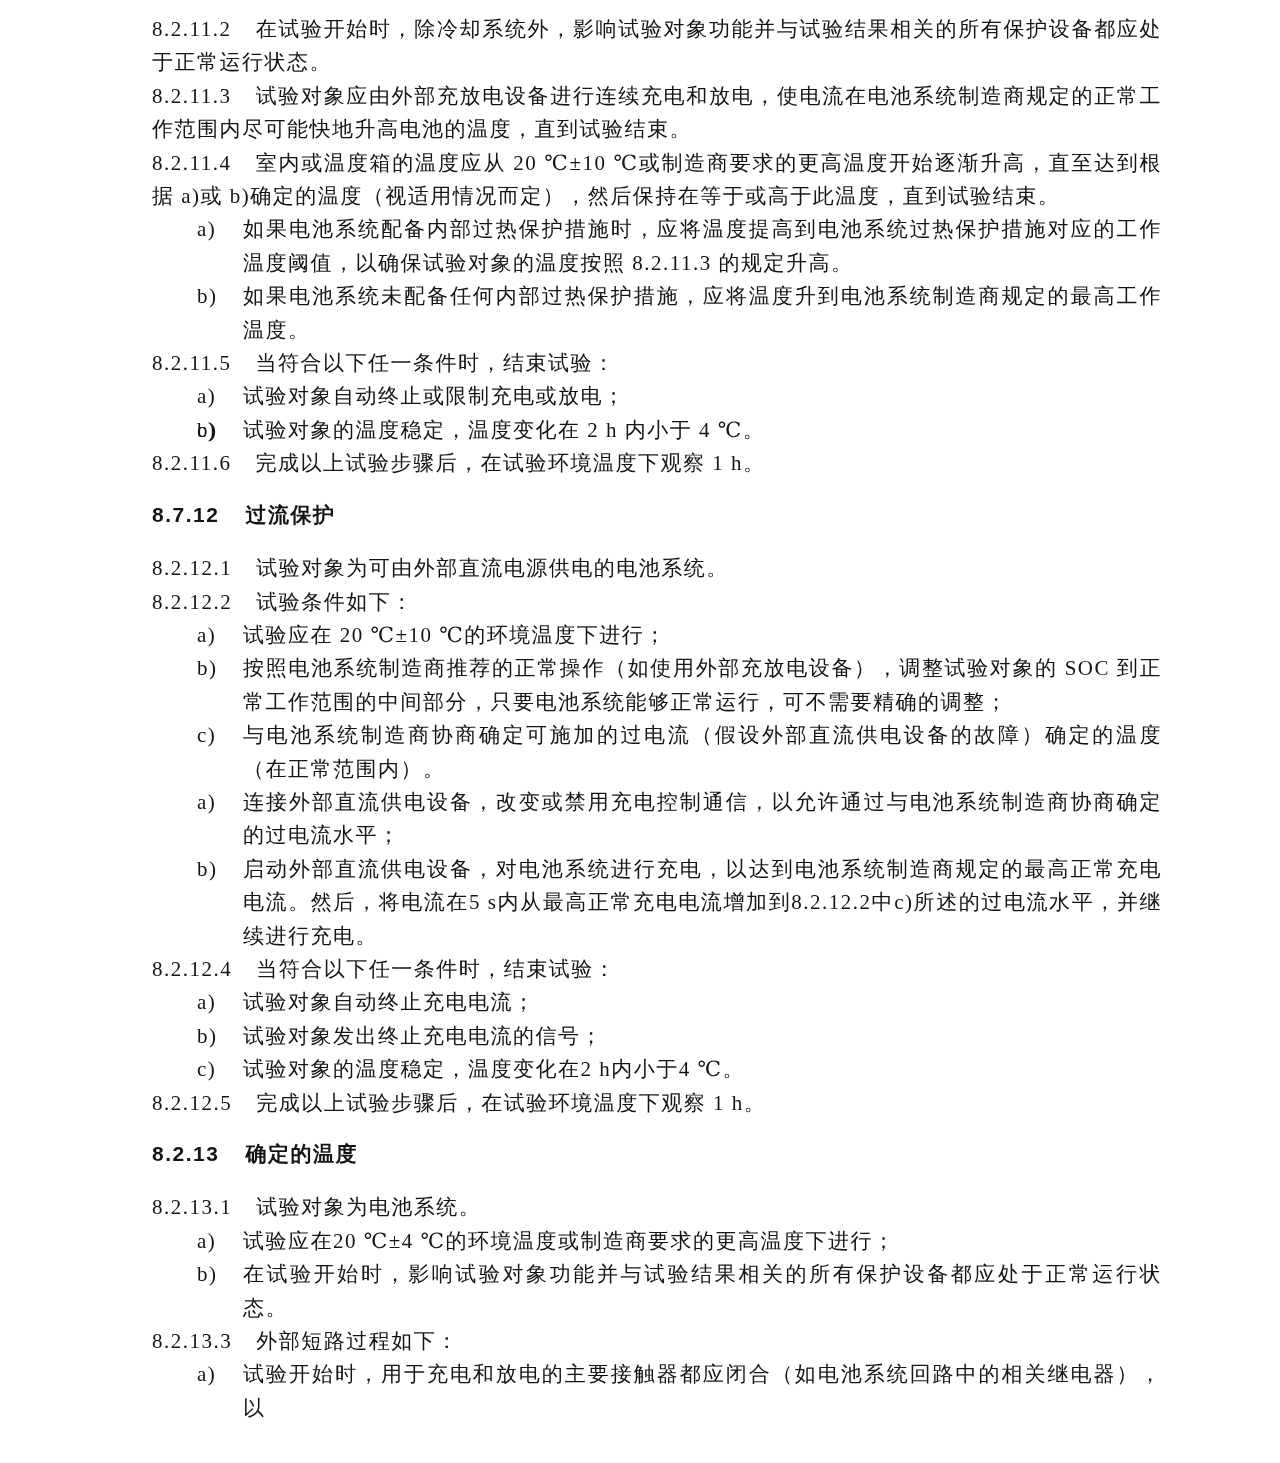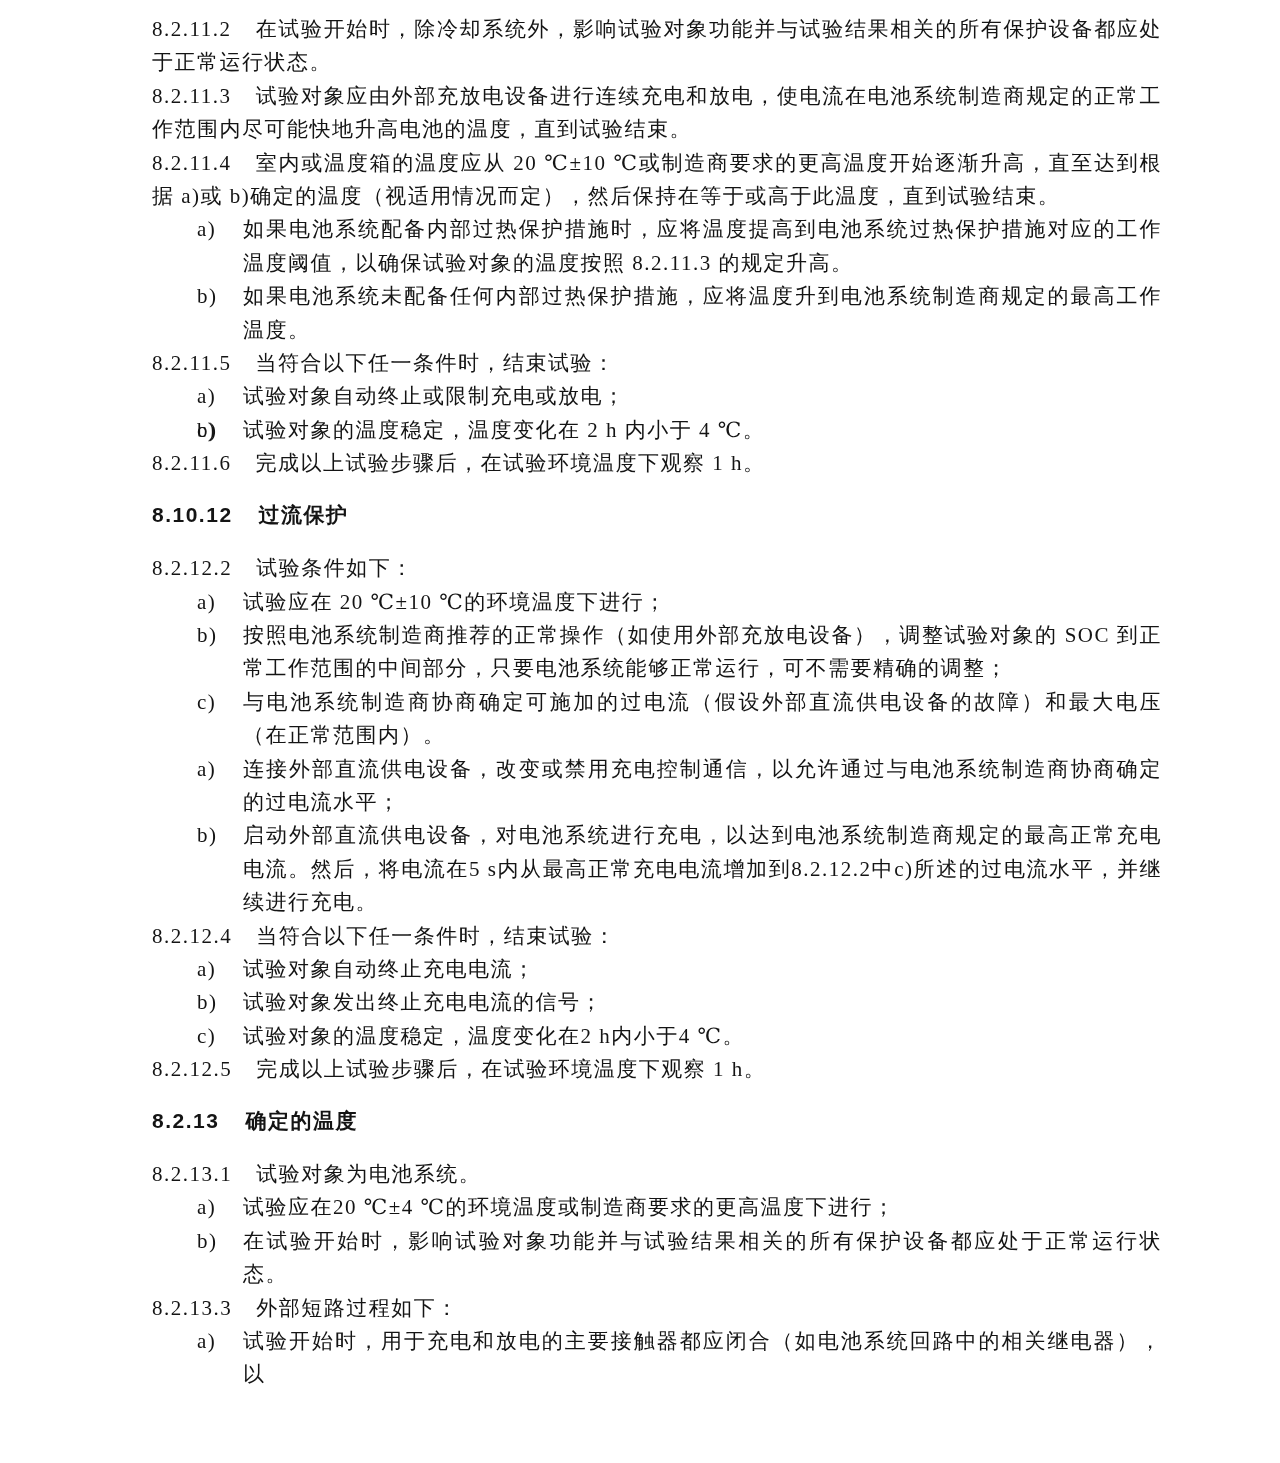--- a/index.html
+++ b/index.html
@@ -66,25 +66,26 @@
       <p class="clause"><span class="num">8.2.11.2</span><span class="txt">在试验开始时，除冷却系统外，影响试验对象功能并与试验结果相关的所有保护设备都应处于正常运行状态。</span></p>
       <p class="clause"><span class="num">8.2.11.3</span><span class="txt">试验对象应由外部充放电设备进行连续充电和放电，使电流在电池系统制造商规定的正常工作范围内尽可能快地升高电池的温度，直到试验结束。</span></p>
       <p class="clause"><span class="num">8.2.11.4</span><span class="txt">室内或温度箱的温度应从 20 ℃±10 ℃或制造商要求的更高温度开始逐渐升高，直至达到根据 a)或 b)确定的温度（视适用情况而定），然后保持在等于或高于此温度，直到试验结束。</span></p>
       <p class="item"><span class="letter">a)</span><span class="txt">如果电池系统配备内部过热保护措施时，应将温度提高到电池系统过热保护措施对应的工作温度阈值，以确保试验对象的温度按照 8.2.11.3 的规定升高。</span></p>
       <p class="item"><span class="letter">b)</span><span class="txt">如果电池系统未配备任何内部过热保护措施，应将温度升到电池系统制造商规定的最高工作温度。</span></p>
       <p class="clause"><span class="num">8.2.11.5</span><span class="txt">当符合以下任一条件时，结束试验：</span></p>
       <p class="item"><span class="letter">a)</span><span class="txt">试验对象自动终止或限制充电或放电；</span></p>
       <p class="item"><span class="letter">b)</span></p>
       <p class="item"><span class="letter">c)</span><span class="txt">试验对象的温度稳定，温度变化在 2 h 内小于 4 ℃。</span></p>
       <p class="clause"><span class="num">8.2.11.6</span><span class="txt">完成以上试验步骤后，在试验环境温度下观察 1 h。</span></p>
-      <h3 class="heading"><span class="num">8.10.12</span><span class="txt">过流保护</span></h3>
+      <h3 class="heading"><span class="num">8.7.12</span><span class="txt">过流保护</span></h3>
+      <p class="clause"><span class="num">8.2.12.1</span><span class="txt">试验对象为可由外部直流电源供电的电池系统。</span></p>
       <p class="clause"><span class="num">8.2.12.2</span><span class="txt">试验条件如下：</span></p>
       <p class="item"><span class="letter">a)</span><span class="txt">试验应在 20 ℃±10 ℃的环境温度下进行；</span></p>
       <p class="item"><span class="letter">b)</span><span class="txt">按照电池系统制造商推荐的正常操作（如使用外部充放电设备），调整试验对象的 SOC 到正常工作范围的中间部分，只要电池系统能够正常运行，可不需要精确的调整；</span></p>
-      <p class="item"><span class="letter">c)</span><span class="txt">与电池系统制造商协商确定可施加的过电流（假设外部直流供电设备的故障）和最大电压（在正常范围内）。</span></p>
+      <p class="item"><span class="letter">c)</span><span class="txt">与电池系统制造商协商确定可施加的过电流（假设外部直流供电设备的故障）确定的温度（在正常范围内）。</span></p>
       <p class="item"><span class="letter">a)</span><span class="txt">连接外部直流供电设备，改变或禁用充电控制通信，以允许通过与电池系统制造商协商确定的过电流水平；</span></p>
       <p class="item"><span class="letter">b)</span><span class="txt">启动外部直流供电设备，对电池系统进行充电，以达到电池系统制造商规定的最高正常充电电流。然后，将电流在5 s内从最高正常充电电流增加到8.2.12.2中c)所述的过电流水平，并继续进行充电。</span></p>
       <p class="clause"><span class="num">8.2.12.4</span><span class="txt">当符合以下任一条件时，结束试验：</span></p>
       <p class="item"><span class="letter">a)</span><span class="txt">试验对象自动终止充电电流；</span></p>
       <p class="item"><span class="letter">b)</span><span class="txt">试验对象发出终止充电电流的信号；</span></p>
       <p class="item"><span class="letter">c)</span><span class="txt">试验对象的温度稳定，温度变化在2 h内小于4 ℃。</span></p>
       <p class="clause"><span class="num">8.2.12.5</span><span class="txt">完成以上试验步骤后，在试验环境温度下观察 1 h。</span></p>
       <h3 class="heading"><span class="num">8.2.13</span><span class="txt">确定的温度</span></h3>
       <p class="clause"><span class="num">8.2.13.1</span><span class="txt">试验对象为电池系统。</span></p>
       <p class="item"><span class="letter">a)</span><span class="txt">试验应在20 ℃±4 ℃的环境温度或制造商要求的更高温度下进行；</span></p>

